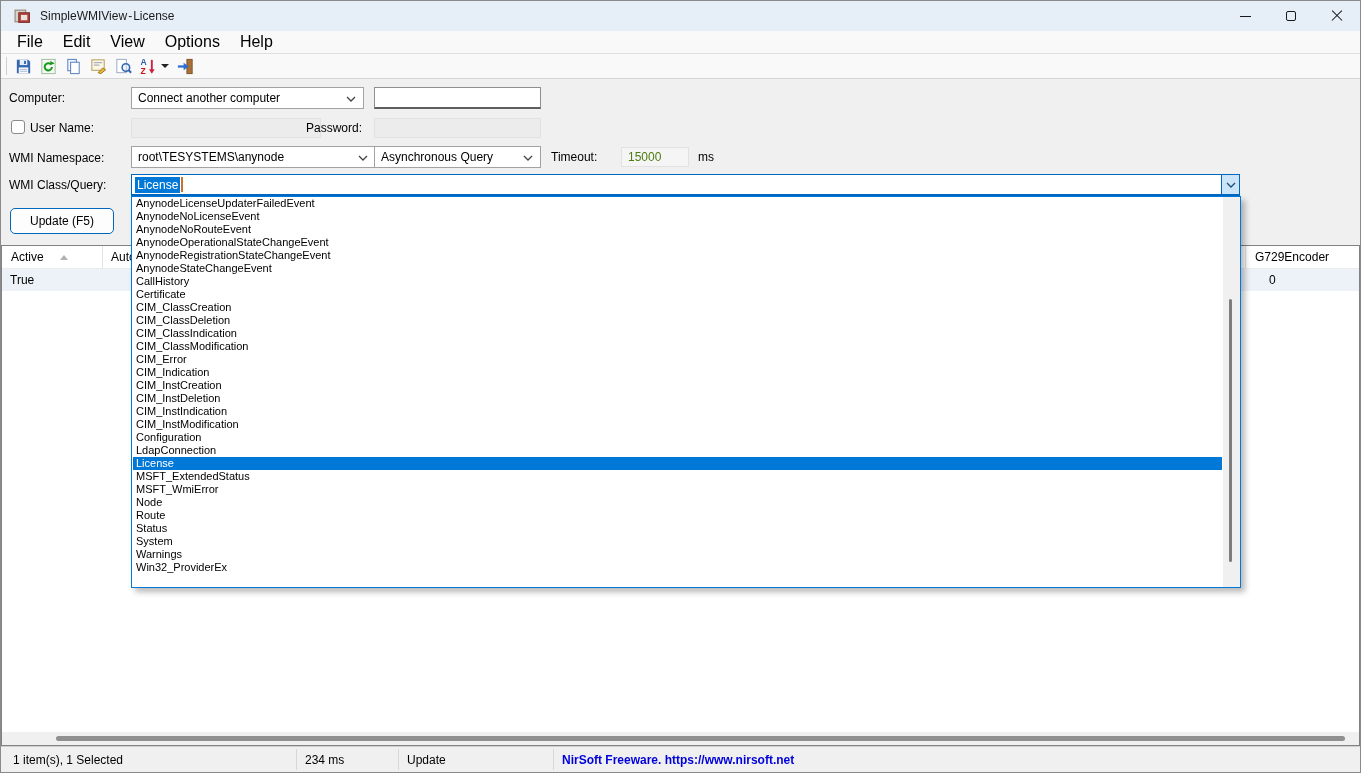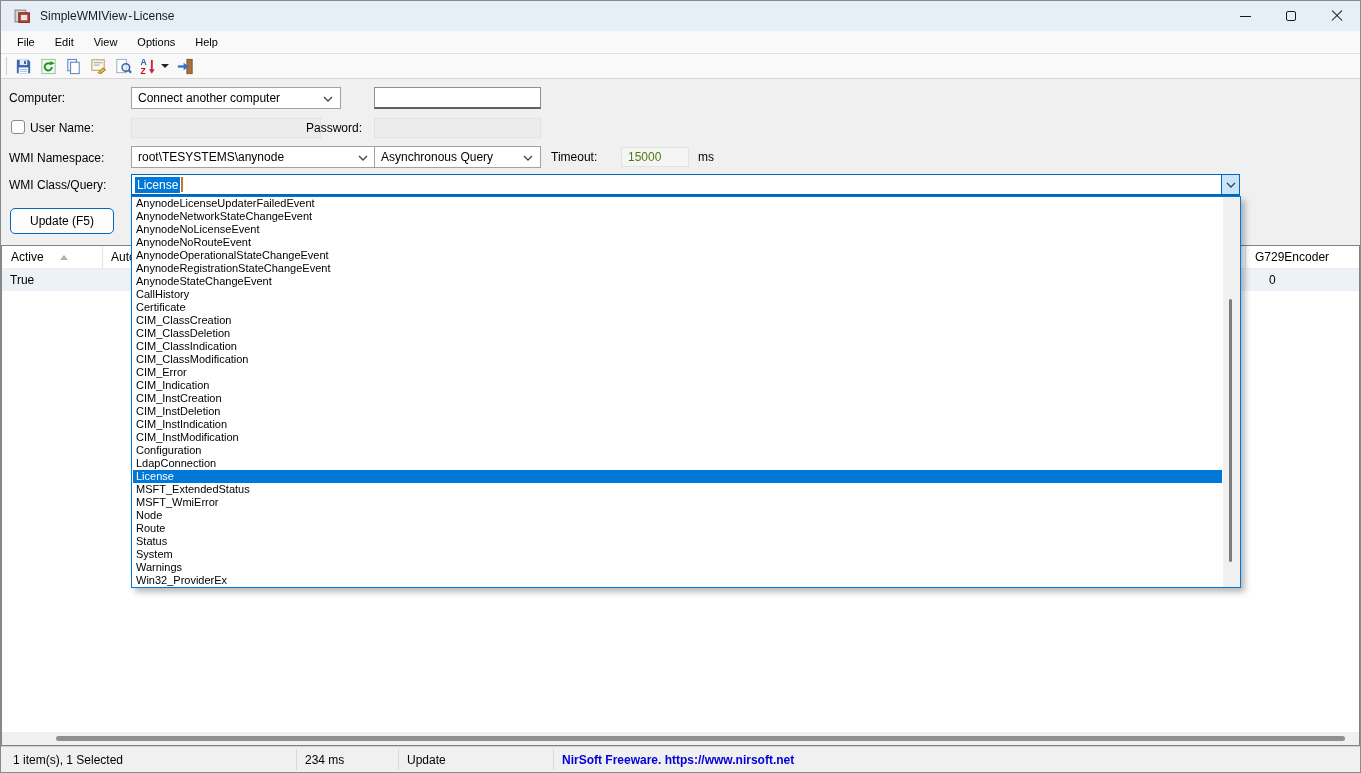--- a/index.html
+++ b/index.html
@@ -15,21 +15,21 @@
   .title-text { margin-left:9px; display:flex; gap:1px; font-size:12px; color:#1a1a1a; white-space:nowrap; }
   .win-controls { position:absolute; right:0; top:0; height:30px; display:flex; }
   .win-btn { width:46px; height:30px; display:flex; align-items:center; justify-content:center; cursor:default; }
   .glyph-min { width:11px; height:1px; background:#1a1a1a; }
   .glyph-max { width:10px; height:10px; border:1px solid #1a1a1a; border-radius:2px; }
   .glyph-close { position:relative; width:12px; height:12px; }
   .glyph-close::before,.glyph-close::after { content:""; position:absolute; left:-1px; top:5px; width:14px; height:1.3px; background:#1a1a1a; }
   .glyph-close::before { transform:rotate(45deg); } .glyph-close::after { transform:rotate(-45deg); }
   
   .menubar { position:absolute; left:0; top:30px; right:0; height:23px; background:#f9f9f9; border-bottom:1px solid #e0e0e0; display:flex; align-items:center; padding-left:6px; }
-  .menu-item { padding:3px 10px; font-size:11px; }
+  .menu-item { padding:3px 10px; font-size:16px; }
   
   .toolbar { position:absolute; left:0; top:53px; right:0; height:25px; background:#f9f9f9; border-bottom:1px solid #d6d6d6; display:flex; align-items:center; padding-left:4px; }
   .tb-grip { width:1px; height:18px; background:#cfcfcf; margin:0 4px 0 1px; }
   .tb-btn { width:25px; height:22px; display:flex; align-items:center; justify-content:center; }
   .tb-btn svg { width:19px; height:19px; }
   .tb-caret { width:0; height:0; border-left:4px solid transparent; border-right:4px solid transparent; border-top:4px solid #222; margin:0 4px 0 0; }
   
   .panel { position:absolute; left:0; top:78px; right:0; height:166px; background:#f0f0f0; }
   .flabel { position:absolute; white-space:nowrap; font-size:12px; line-height:22px; }
   .combo { position:absolute; height:22px; background:#fff; border:1px solid #a2a2a2; display:flex; align-items:center; padding:0 22px 0 6px; white-space:nowrap; overflow:hidden; }
@@ -159,21 +159,21 @@
         <rect x="11.5" y="2.5" width="5.5" height="15" fill="#a97037" stroke="#7d5426"></rect>
         <line x1="2" y1="10" x2="9.5" y2="10" stroke="#2f6fd0" stroke-width="2.4"></line>
         <polygon points="8,6 13.5,10 8,14" fill="#2f6fd0"></polygon>
       </svg>
     </div>
   </div>
 
   <div class="panel">
 
     <div class="flabel" style="left:8px; top:8px;">Computer:</div>
-    <div class="combo" style="left:130px; top:8px; width:210px;">
+    <div class="combo" style="left:130px; top:8px; width:233px;">
       <span>Connect another computer</span>
       <svg class="chev chevsvg" width="10" height="6" viewBox="0 0 10 6">
           <polyline points="1,1 5,5 9,1" fill="none" stroke="#444" stroke-width="1.3"></polyline>
         </svg>
     </div>
     <div class="textbox" style="left:373px; top:8px; width:167px;">
       <span></span>
     </div>
 
     <div class="checkbox" style="left:10px; top:41px;"></div>
@@ -238,21 +238,20 @@
     </div>
     <div class="hscroll">
       <div class="hthumb"></div>
     </div>
   </div>
 
   <div class="dropdown">
     <div class="dd-items">
 
     <div class="dd-item">AnynodeLicenseUpdaterFailedEvent</div>
-        <div class="dd-item">AnynodeNetworkStateChangeEvent</div>
         <div class="dd-item">AnynodeNoLicenseEvent</div>
         <div class="dd-item">AnynodeNoRouteEvent</div>
         <div class="dd-item">AnynodeOperationalStateChangeEvent</div>
         <div class="dd-item">AnynodeRegistrationStateChangeEvent</div>
         <div class="dd-item">AnynodeStateChangeEvent</div>
         <div class="dd-item">CallHistory</div>
         <div class="dd-item">Certificate</div>
         <div class="dd-item">CIM_ClassCreation</div>
         <div class="dd-item">CIM_ClassDeletion</div>
         <div class="dd-item">CIM_ClassIndication</div>

